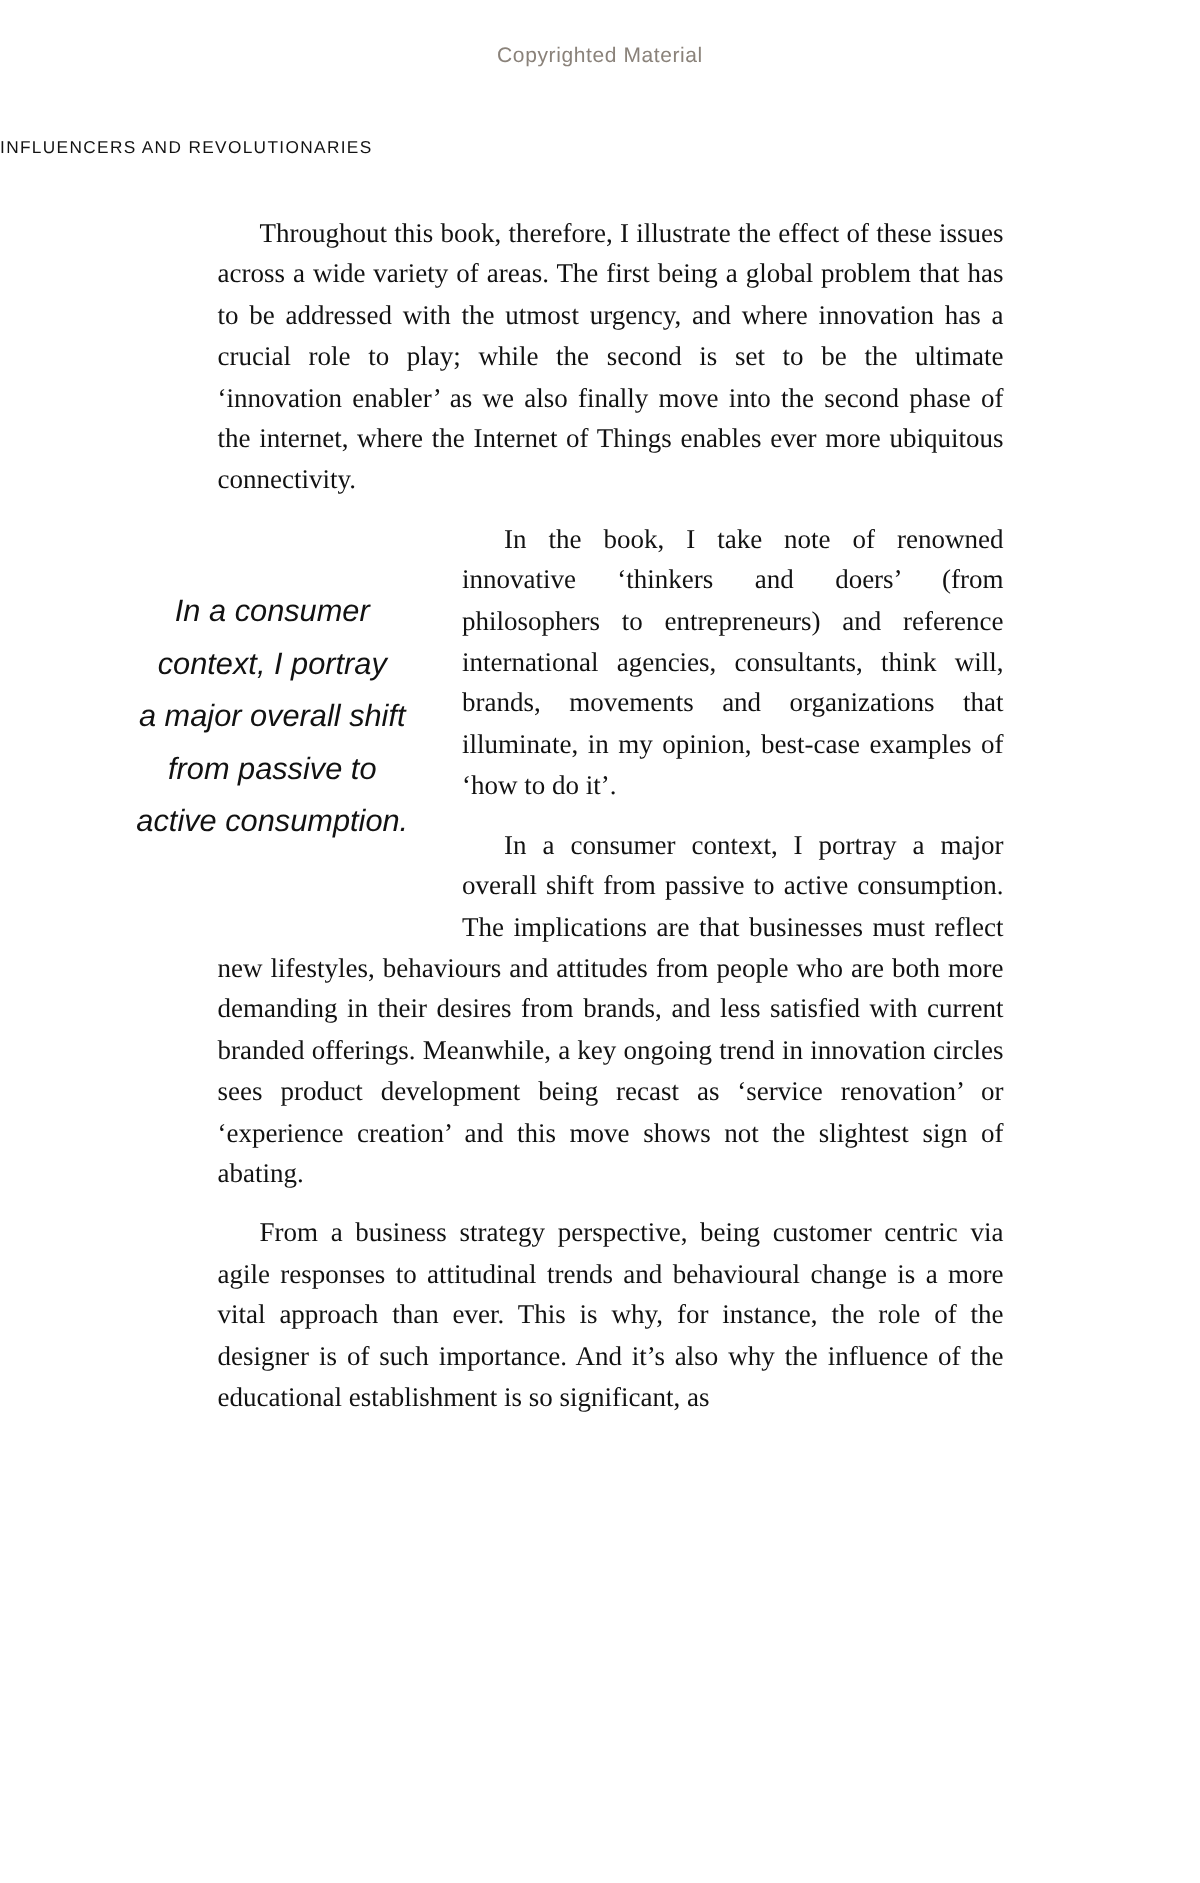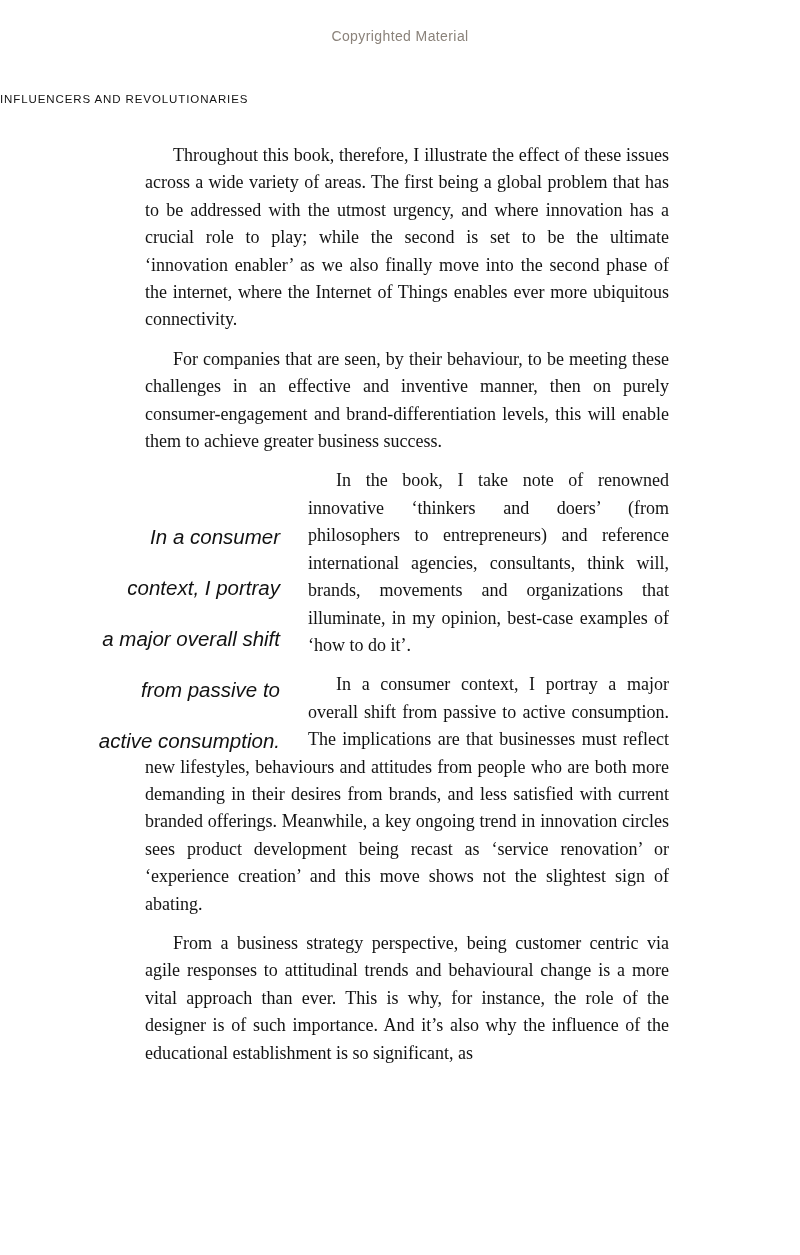--- a/index.html
+++ b/index.html
@@ -63,22 +63,22 @@
     width: 197px;
     height: 262px;
     margin-left: -50px;
     margin-right: 28px;
     padding-top: 44px;
   }
   .pullquote-text {
     font-family: "Liberation Sans", sans-serif;
     font-style: italic;
     font-size: 20.5px;
-    line-height: 51px;
-    text-align: right;
+    line-height: 35px;
+    text-align: center;
     text-indent: 0;
     white-space: pre-line;
     color: var(--text);
   }
   .page-number {
     position: absolute;
     left: 0;
     top: 1138px;
     width: 100%;
     font-family: "Liberation Serif", serif;
@@ -94,21 +94,20 @@
 
   <div class="copyright top">Copyrighted Material</div>
 
   <div class="running-header">INFLUENCERS AND REVOLUTIONARIES</div>
 
   <div class="page-body">
 
     <p class="para">Throughout this book, therefore, I illustrate the effect of these issues across a wide variety of areas. The first being a global problem that has to be addressed with the utmost urgency, and where innovation has a crucial role to play; while the second is set to be the ultimate ‘innovation enabler’ as we also finally move into the second phase of the internet, where the Internet of Things enables ever more ubiquitous connectivity.</p>
 
 
-    <p class="para">For companies that are seen, by their behaviour, to be meeting these challenges in an effective and inventive manner, then on purely consumer-engagement and brand-differentiation levels, this will enable them to achieve greater business success.</p>
 
     <aside class="pullquote">
       <div class="pullquote-text">In a consumer
 context, I portray
 a major overall shift
 from passive to
 active consumption.</div>
     </aside>
 
     <p class="para">In the book, I take note of renowned innovative ‘thinkers and doers’ (from philosophers to entrepreneurs) and reference international agencies, consultants, think will, brands, movements and organizations that illuminate, in my opinion, best-case examples of ‘how to do it’.</p>

